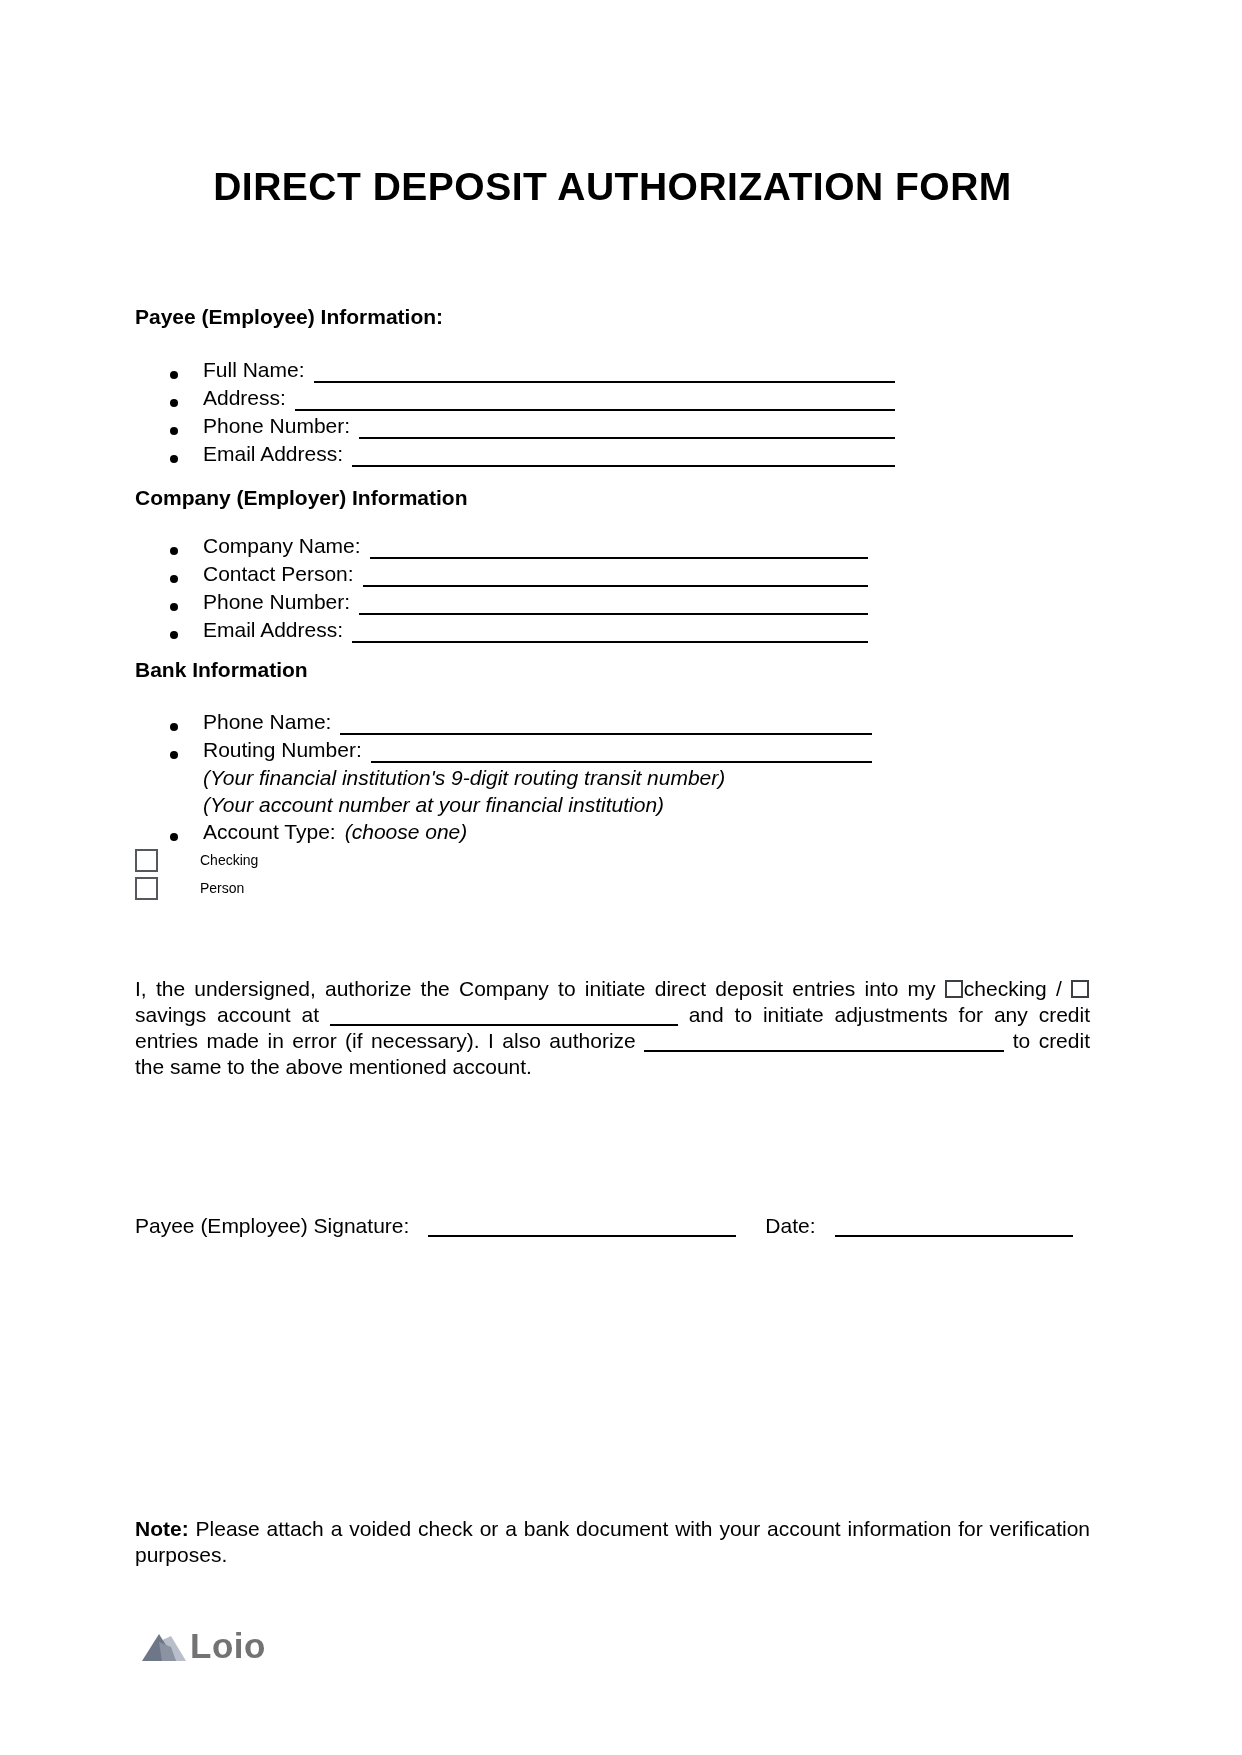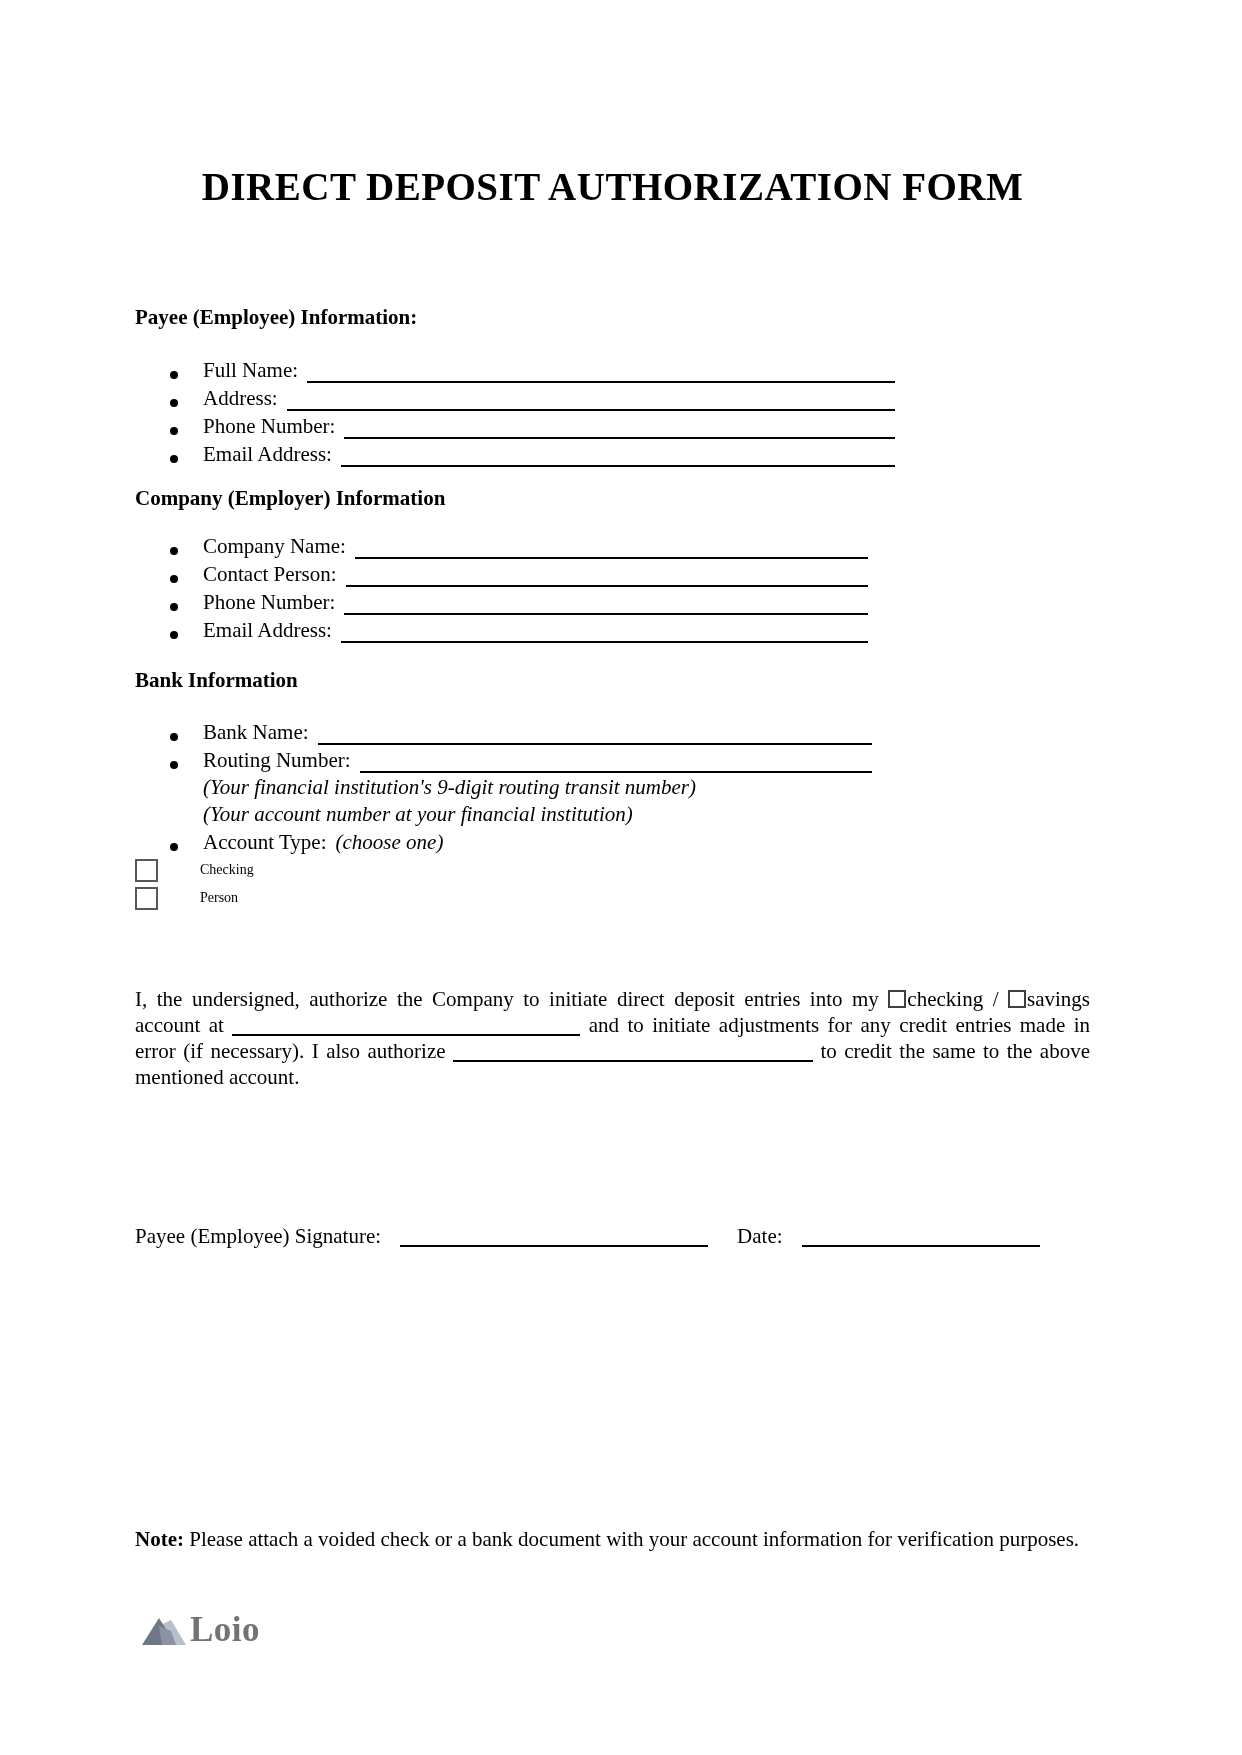--- a/index.html
+++ b/index.html
@@ -1,36 +1,36 @@
 <!DOCTYPE html>
 <html><head>
 <meta charset="utf-8">
 <style>
   html,body{margin:0;padding:0;background:#ffffff;}
   .page{
     position:relative;
     width:1242px;height:1755px;
     background:#ffffff;
-    font-family:Liberation Serif, serif;
+    font-family:Liberation Sans, sans-serif;
     color:#000;
     overflow:hidden;
   }
   .content{margin-left:135px;width:955px;}
   .doc-title{
     margin:0;margin-top:163px;
     font-size:39px;line-height:48px;font-weight:bold;
     text-align:center;letter-spacing:.5px;
     white-space:nowrap;
   }
   .sec-heading{
     font-weight:bold;font-size:21px;line-height:28px;
   }
   .h-payee{margin-top:92px;}
   .h-company{margin-top:16px;}
-  .h-bank{margin-top:22px;}
+  .h-bank{margin-top:12px;}
   .list{margin-top:25px;}
   .list-company{margin-top:20px;}
   .list-bank{margin-top:24px;}
   .frow{
     display:flex;align-items:center;
     height:28px;margin-left:35px;width:725px;
     font-size:21px;line-height:28px;
   }
   .list-company .frow{width:698px;}
   .list-bank .frow{width:702px;}
@@ -146,21 +146,21 @@
         <span class="dot"></span>
         <span class="flabel">Email Address:</span>
         <span class="blank"></span>
       </div>
     </div>
 
     <div class="sec-heading h-bank">Bank Information</div>
     <div class="list list-bank">
       <div class="frow">
         <span class="dot"></span>
-        <span class="flabel">Bank Name:</span>
+        <span class="flabel">Phone Name:</span>
         <span class="blank"></span>
       </div>
       <div class="frow">
         <span class="dot"></span>
         <span class="flabel">Routing Number:</span>
         <span class="blank"></span>
       </div>
       <div class="inote">(Your financial institution's 9-digit routing transit number)</div>
       <div class="inote">(Your account number at your financial institution)</div>
       <div class="frow">

